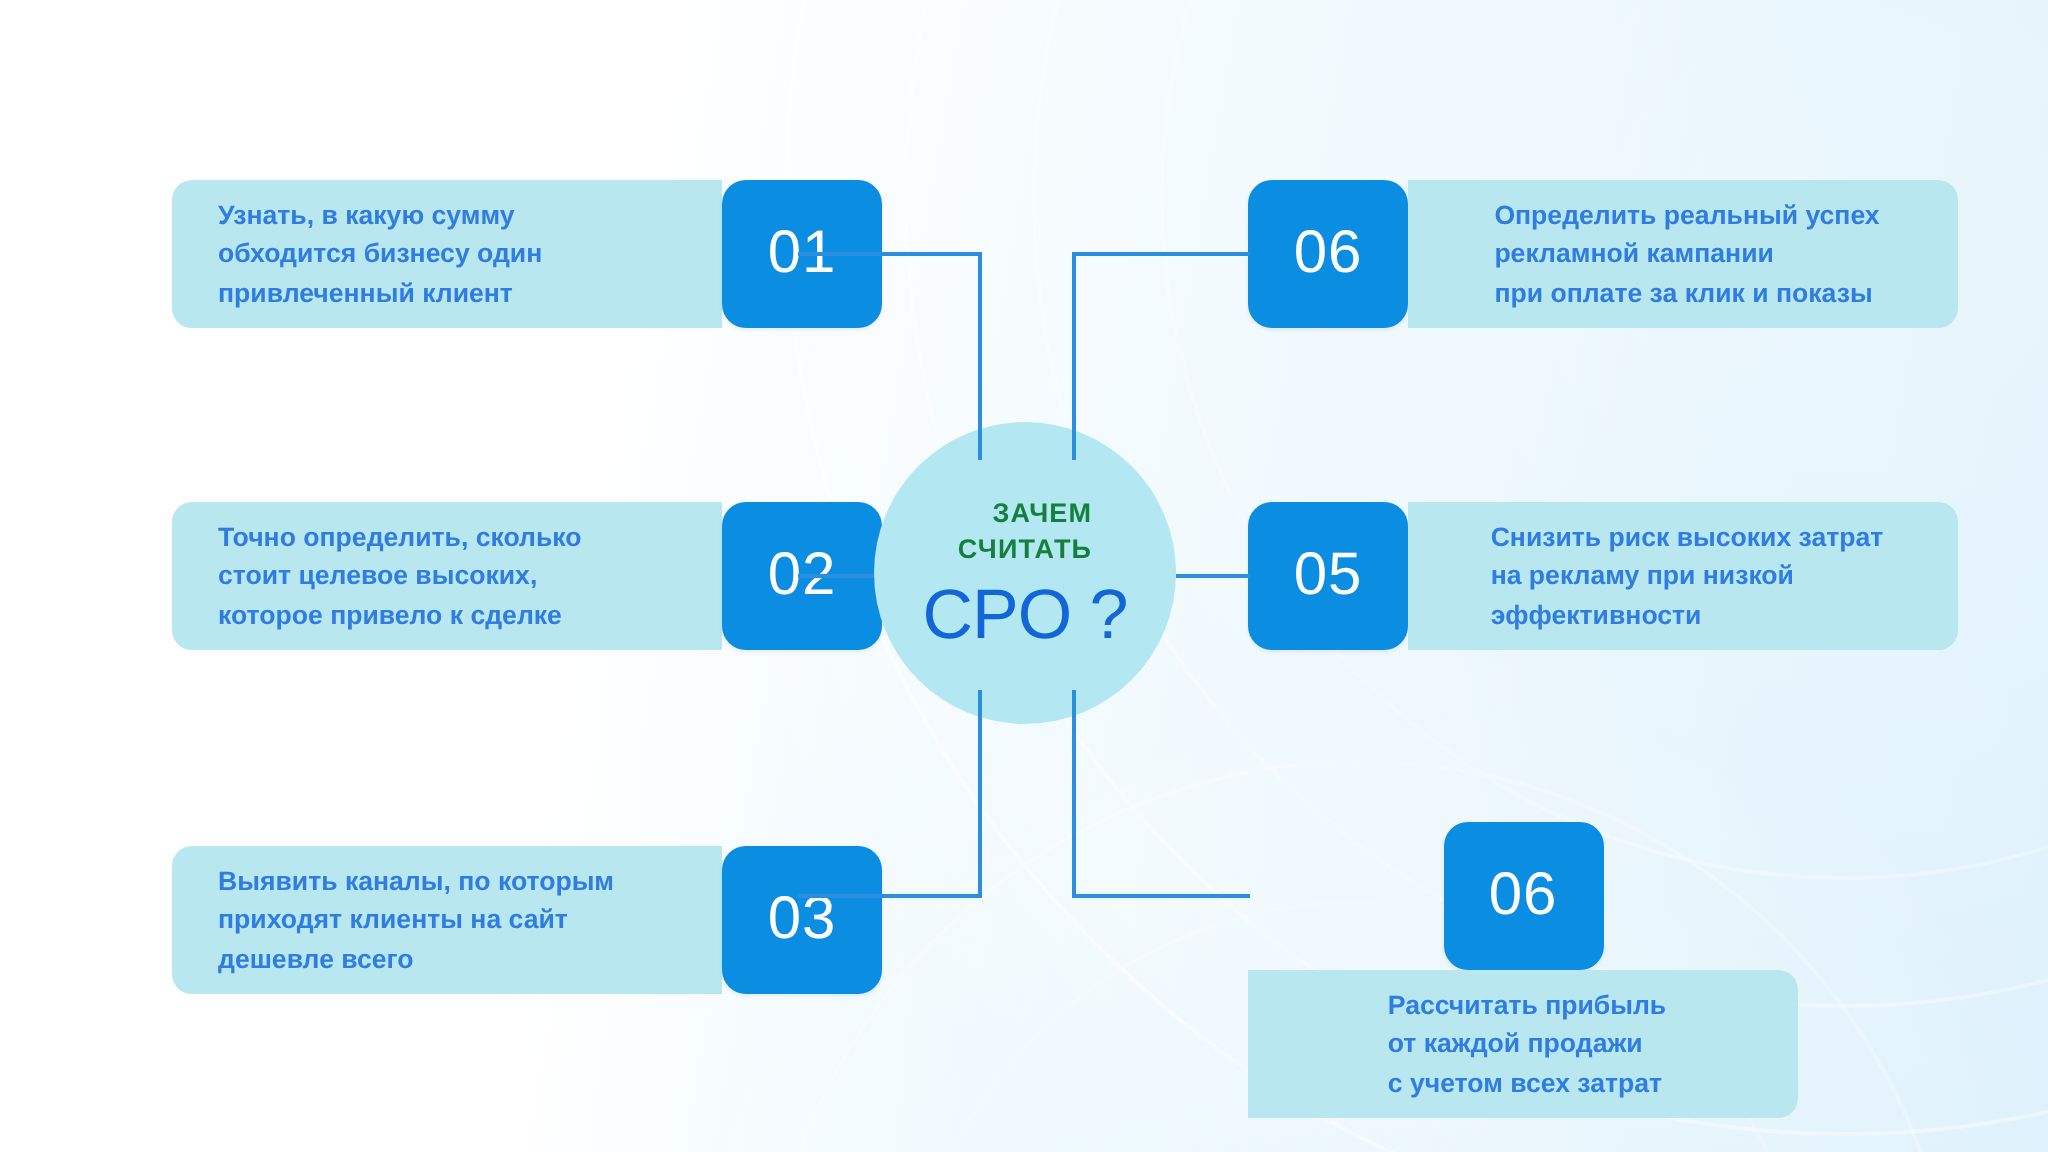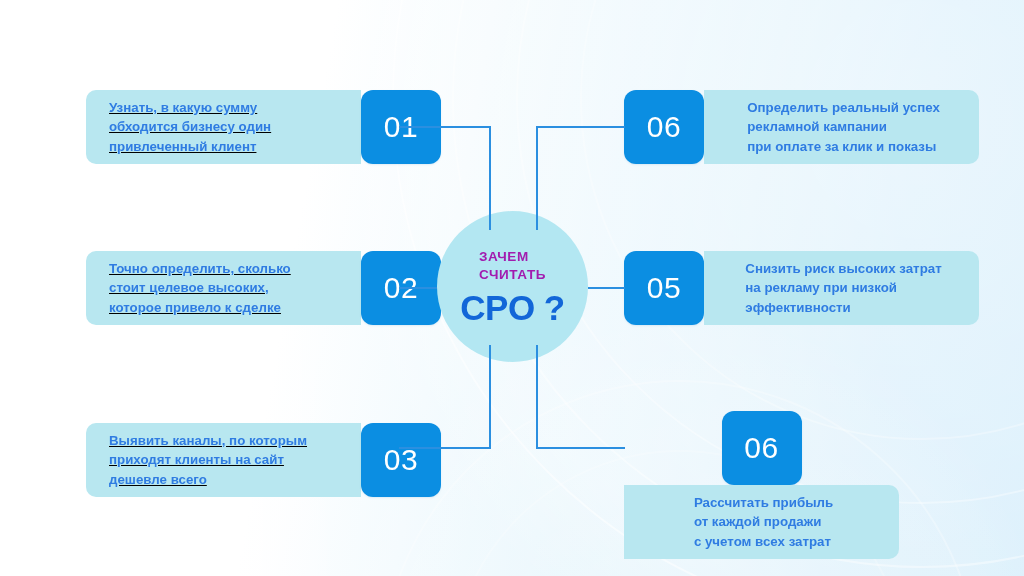--- a/index.html
+++ b/index.html
@@ -47,29 +47,29 @@
     z-index:5;
     display:flex;
     flex-direction:column;
     align-items:center;
     justify-content:center;
   }
   .center-kicker {
     font-size:13.5px;
     font-weight:bold;
     letter-spacing:.6px;
-    color:#a21caf;
+    color:#15803d;
     line-height:1.32;
-    text-align:left;
+    text-align:right;
     text-transform:uppercase;
   }
   .center-main {
     margin-top:6px;
     font-size:35px;
-    font-weight:bold;
+    font-weight:normal;
     letter-spacing:-0.5px;
     color:#1266d8;
     line-height:1;
     white-space:nowrap;
   }
 
   
   .row { position:absolute; display:flex; align-items:center; z-index:4; }
   .row.left  { flex-direction:row; }
   .row.right { flex-direction:row; }
@@ -88,21 +88,20 @@
     white-space:pre-line;
   }
 
   
   .row.left .panel {
     width:275px;
     border-radius:10px 0 0 10px;
     padding-left:23px;
     padding-right:8px;
     justify-content:flex-start;
-    text-decoration:underline;
   }
   .row.right .panel {
     width:275px;
     border-radius:0 10px 10px 0;
     padding-right:18px;
     padding-left:22px;
     justify-content:center;
   }
 
   .badge {

